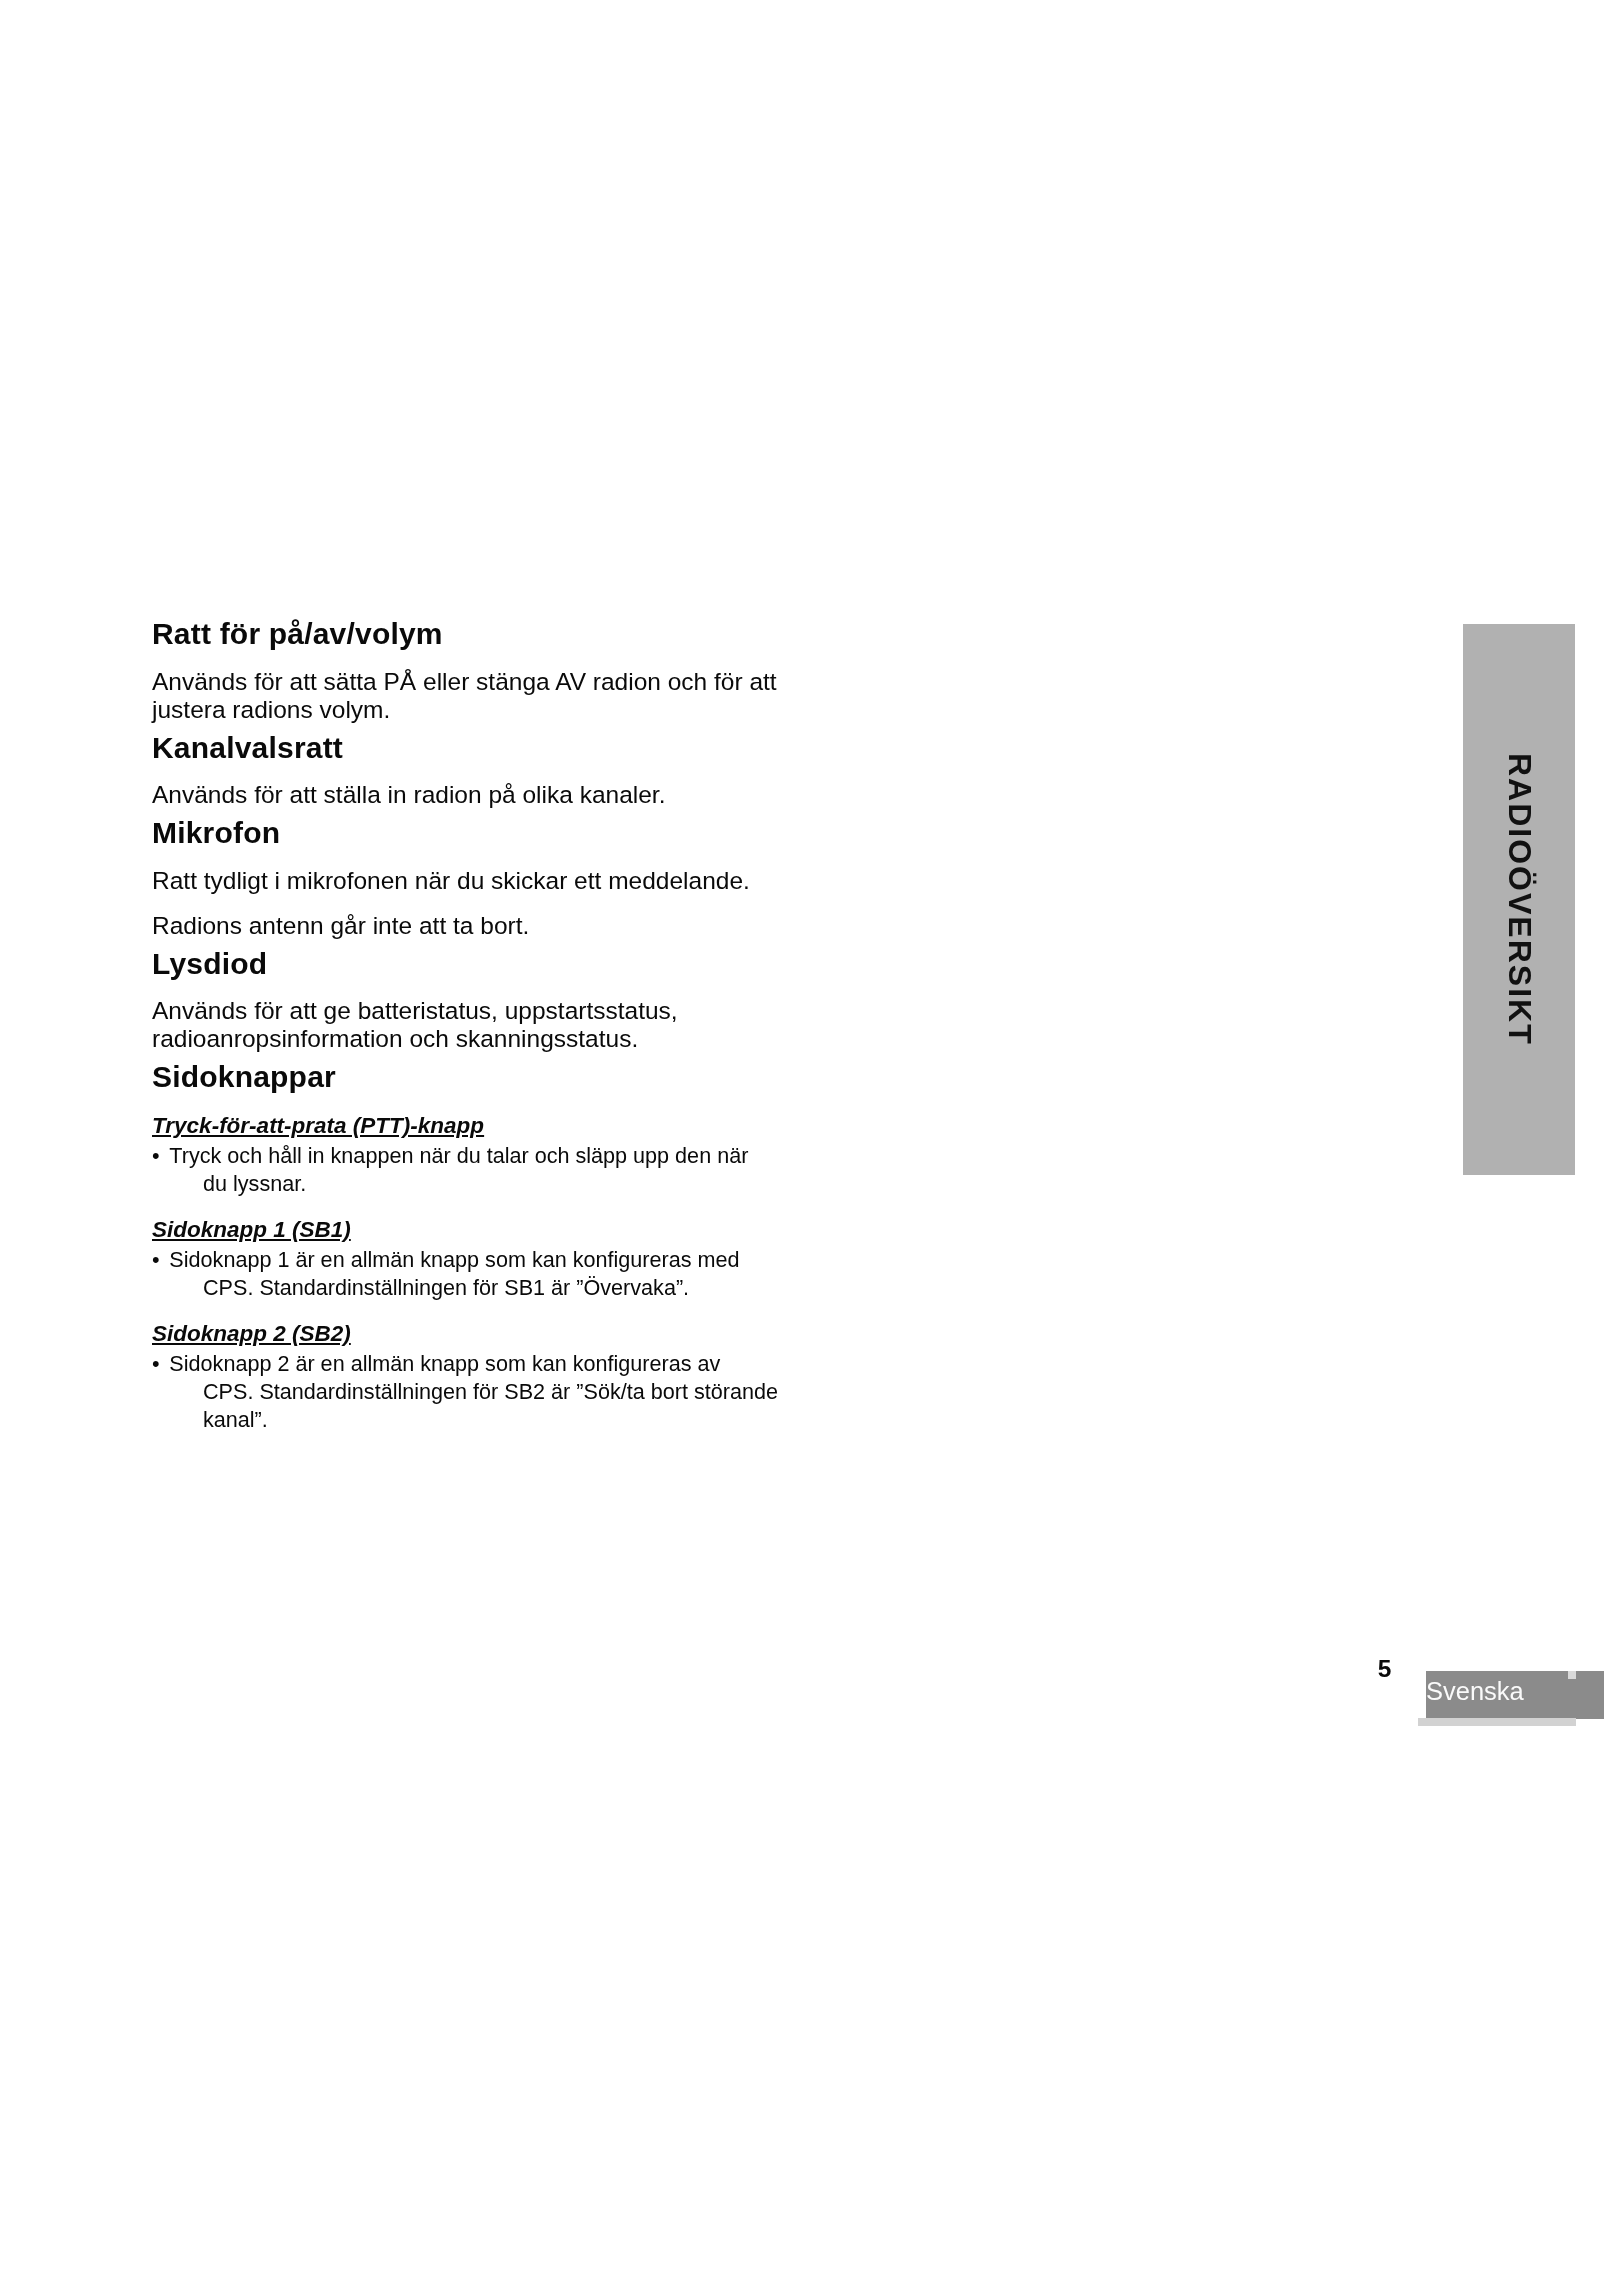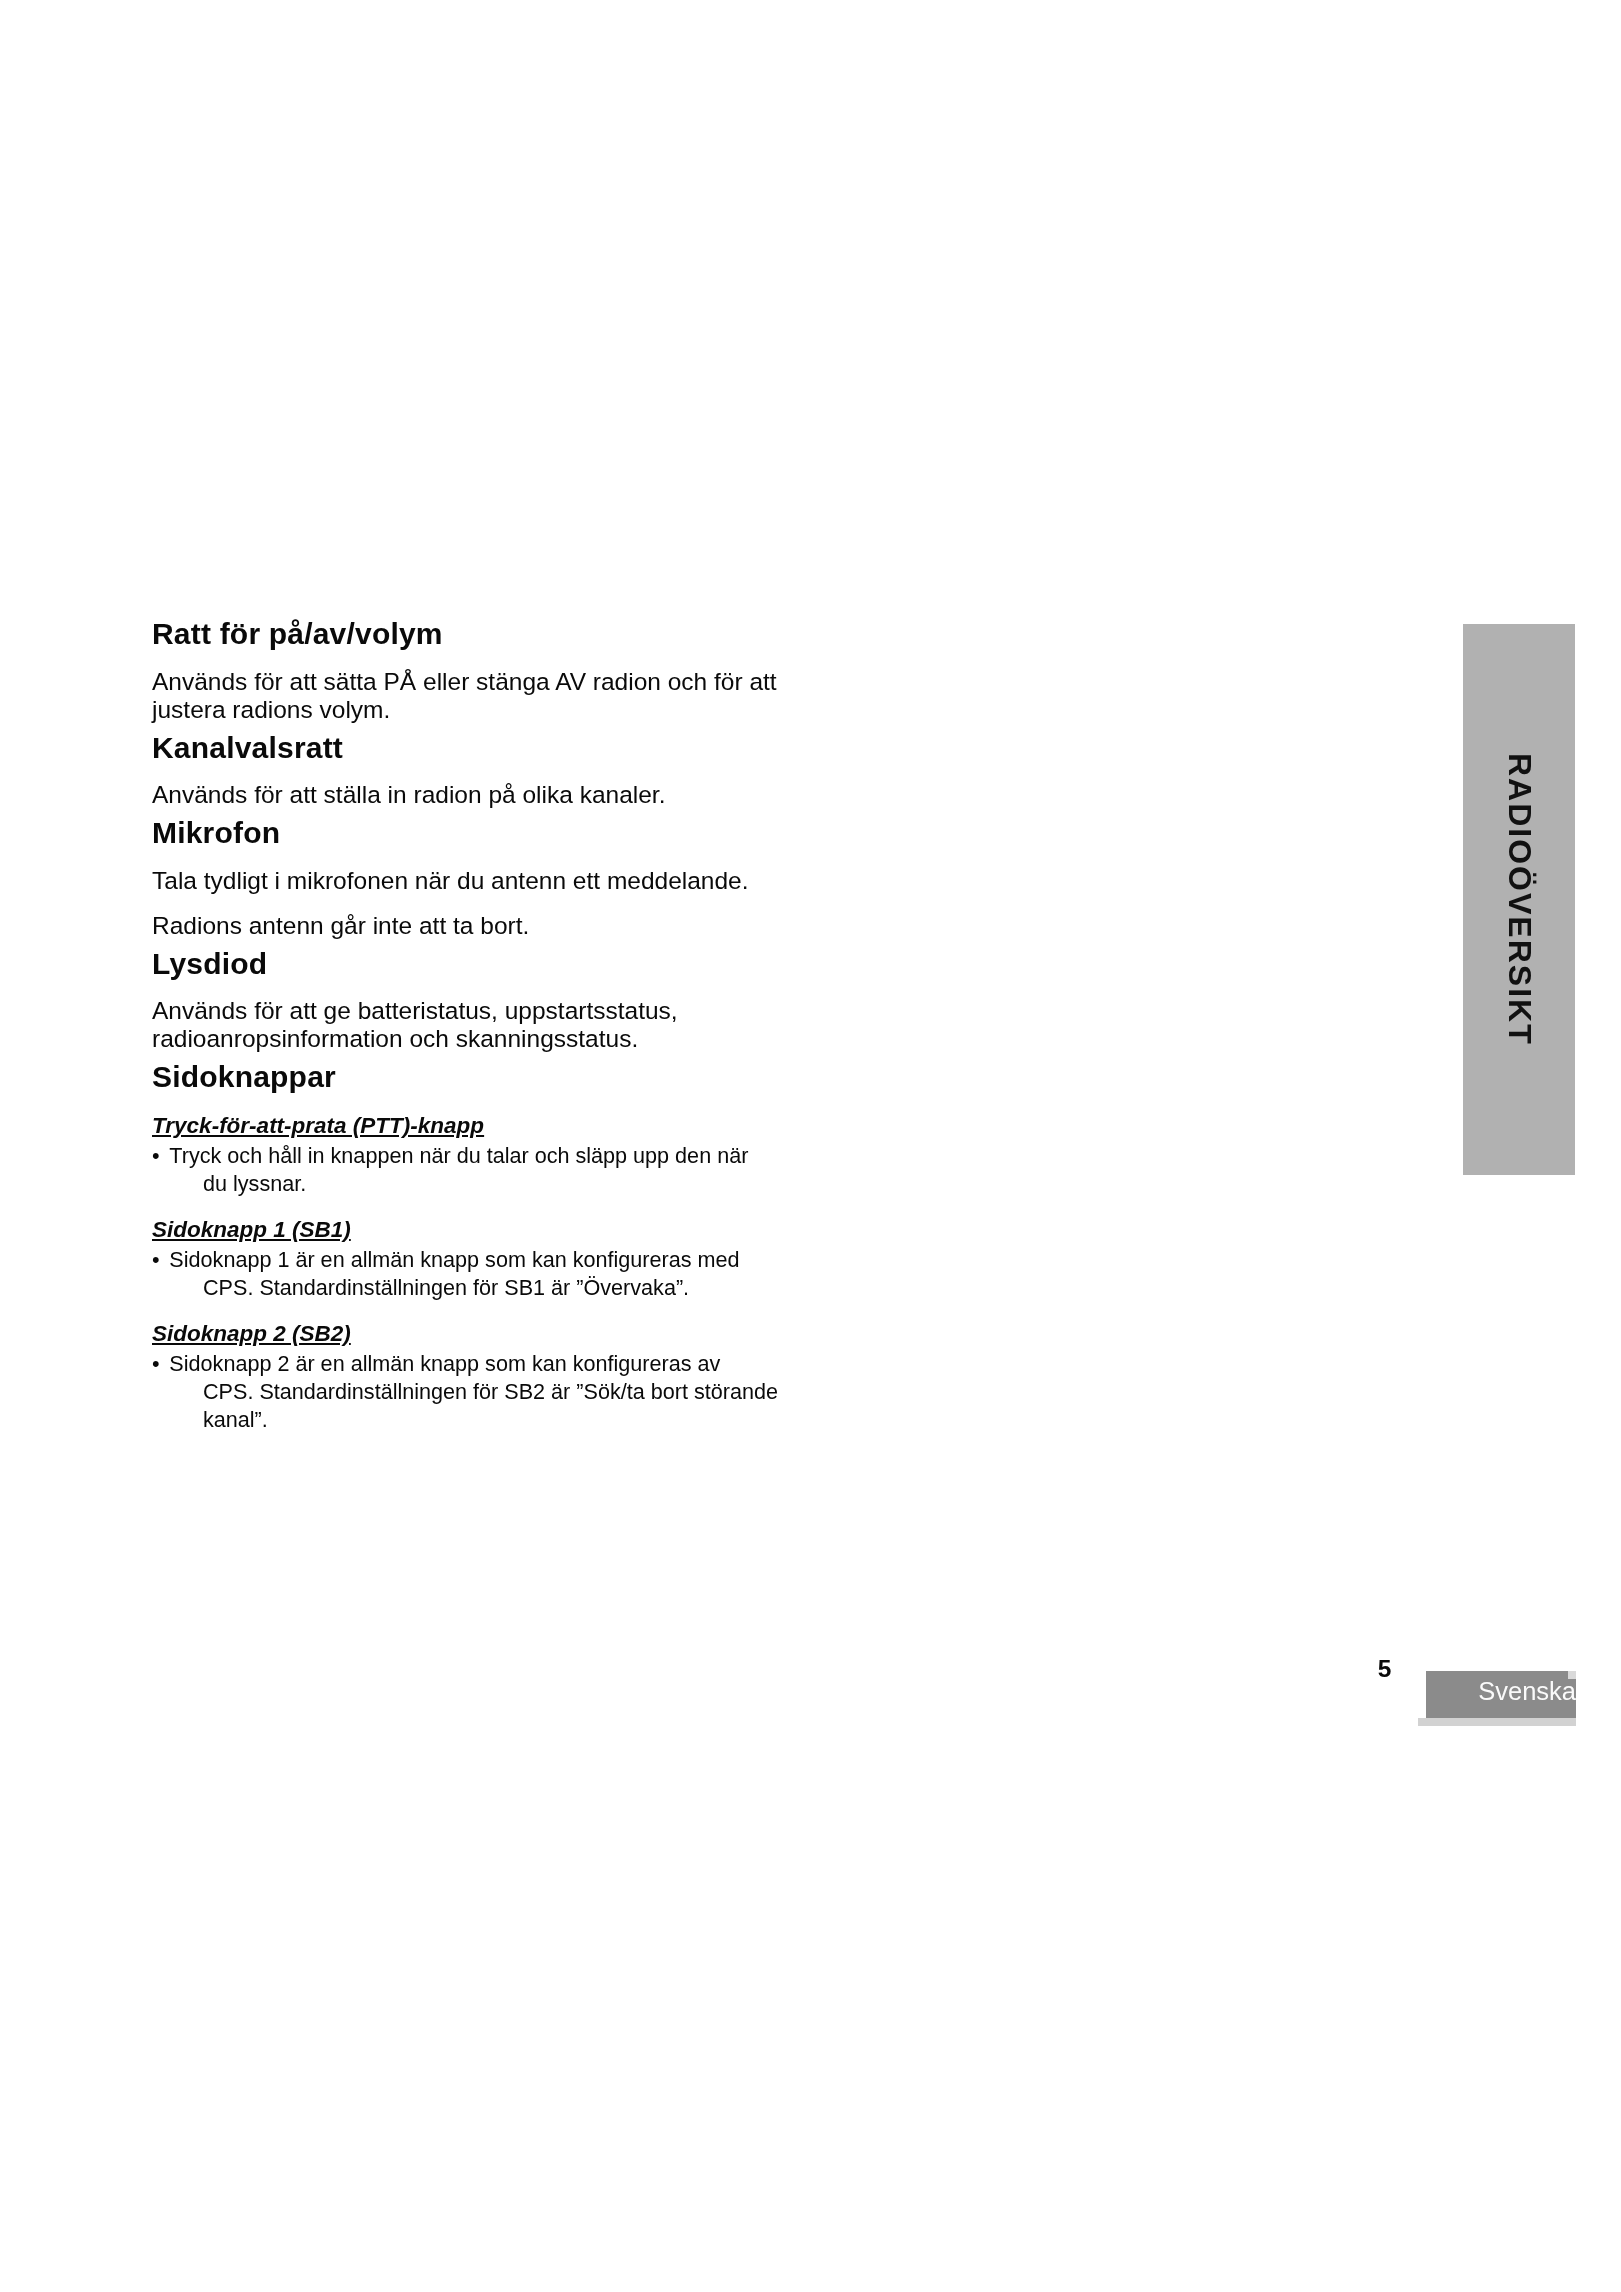--- a/index.html
+++ b/index.html
@@ -86,24 +86,24 @@
     width: 29px;
     text-align: center;
     font-size: 24.5px;
     font-weight: bold;
     color: #0a0a0a;
   }
   .lang-box {
     position: absolute;
     left: 1426px;
     top: 1671px;
-    width: 150px;
+    width: 178px;
     height: 48px;
     background: #8b8b8b;
-    text-align: right;
+    text-align: left;
   }
   .lang-box .lang-label {
     display: inline-block;
     margin-top: 6.9px;
     font-size: 25.5px;
     line-height: 27.4px;
     color: #fafafa;
   }
   .lang-notch {
     position: absolute;
@@ -133,21 +133,21 @@
 justera radions volym.</p>
   </section>
 
   <section>
     <h2>Kanalvalsratt</h2>
     <p class="body">Används för att ställa in radion på olika kanaler.</p>
   </section>
 
   <section>
     <h2>Mikrofon</h2>
-    <p class="body">Tala tydligt i mikrofonen när du antenn ett meddelande.</p>
+    <p class="body">Ratt tydligt i mikrofonen när du skickar ett meddelande.</p>
   </section>
 
   <section>
     <p class="body">Radions antenn går inte att ta bort.</p>
   </section>
 
   <section>
     <h2>Lysdiod</h2>
     <p class="body">Används för att ge batteristatus, uppstartsstatus,
 radioanropsinformation och skanningsstatus.</p>

